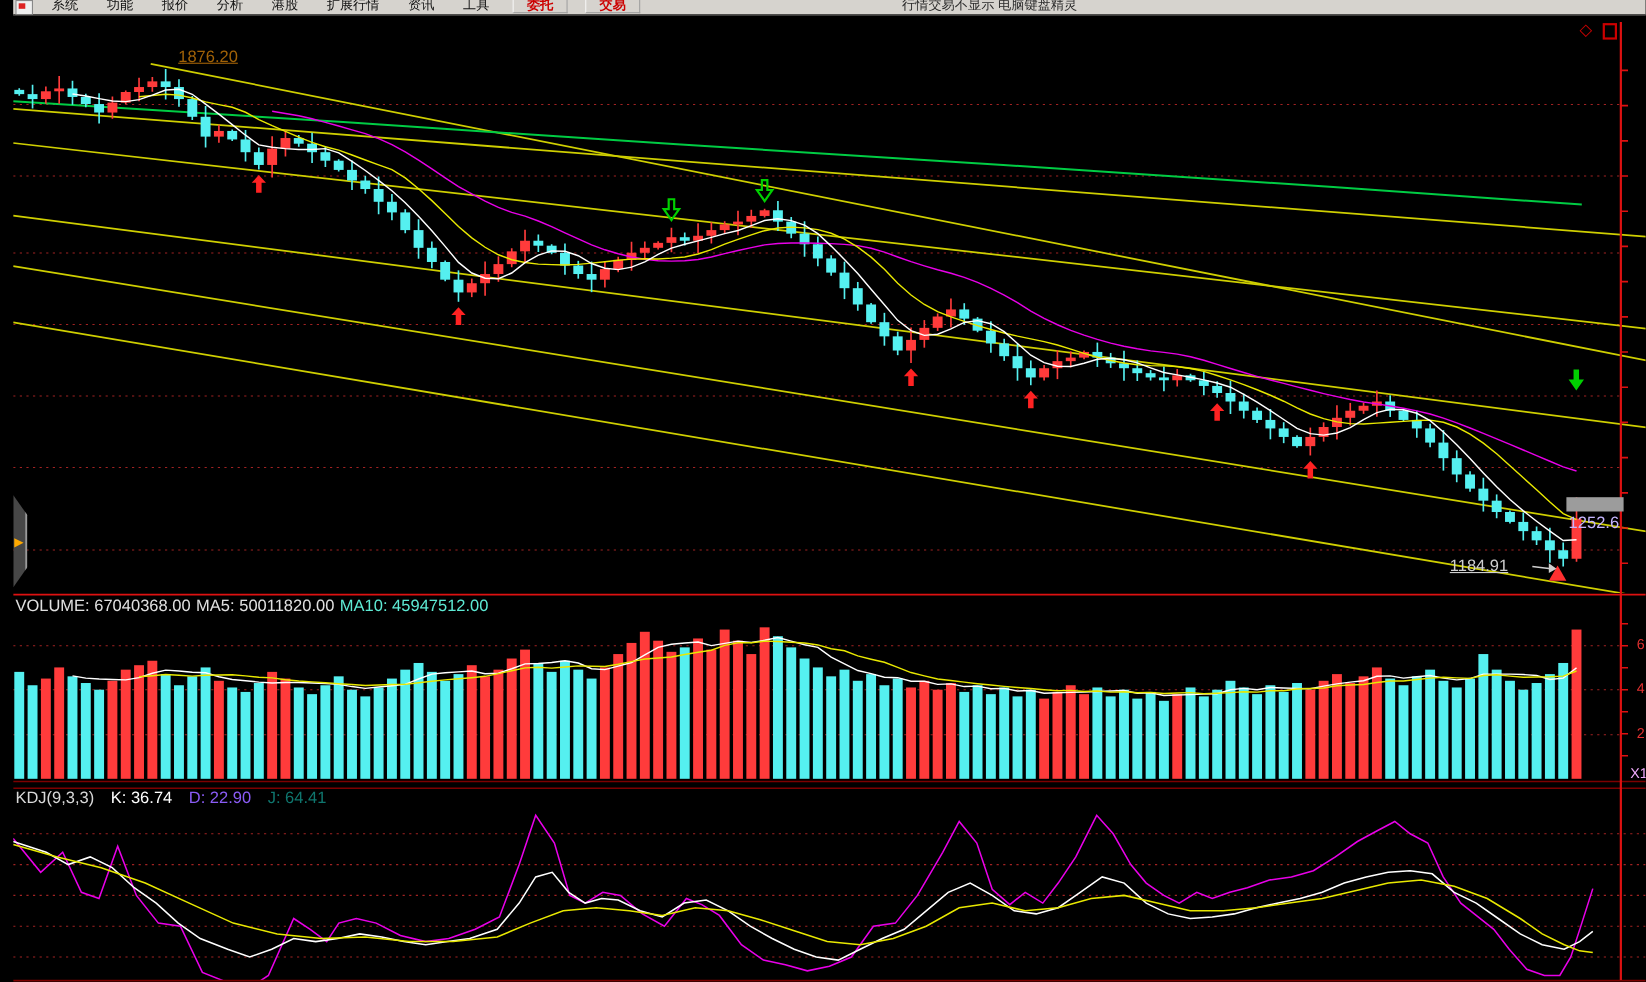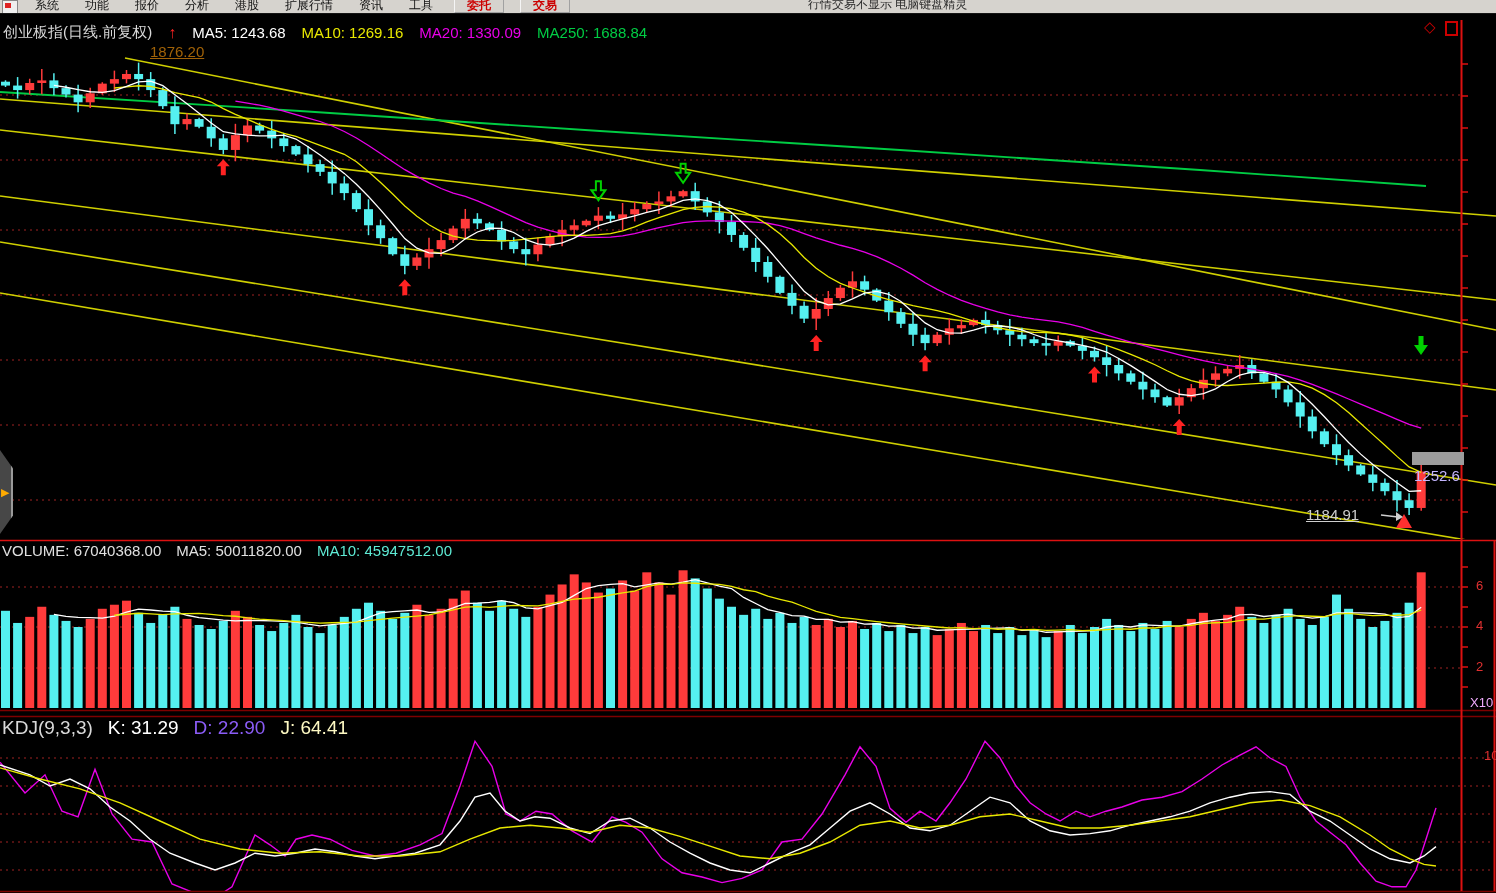--- a/index.html
+++ b/index.html
@@ -1,38 +1,38 @@
 <!DOCTYPE html>
 <html><head>
 <meta charset="utf-8">
 <style>
   html,body{margin:0;padding:0;background:#000;}
   body{width:1496px;height:893px;overflow:hidden;position:relative;
        font-family:"Liberation Sans","DejaVu Sans",sans-serif;}
-  #stage{position:absolute;left:0;top:0;width:1267px;height:893px;background:#000;}
+  #stage{position:absolute;left:12px;top:0;width:1267px;height:893px;background:#000;}
   svg#chart{position:absolute;left:0;top:0;z-index:1;}
   .ov{position:absolute;z-index:5;white-space:nowrap;}
   
   .menubar{position:absolute;left:0;top:0;width:1496px;height:13px;background:#d6d3ce;
            border-bottom:1px solid #151515;overflow:hidden;z-index:8;}
   .menurow{display:flex;align-items:center;margin-top:-6px;}
   .appicon{width:14px;height:12px;background:#efefef;border:1px solid #888;margin:6px 4px 0 2px;position:relative;}
   .appicon::after{content:"";position:absolute;left:2px;top:2px;width:6px;height:5px;background:#d22;}
   .mi{font-size:12px;color:#111;padding:0 13px;}
   .mi.trade{color:#c00;font-weight:bold;background:#d6d3ce;border:1px outset #f5f5f5;padding:0 12px;margin:0 8px;}
   .mright{font-size:12px;color:#2b2b2b;margin-left:230px;}
   
   #titlerow{left:3px;top:23px;font-size:15px;display:flex;gap:16px;align-items:center;}
   #titlerow .t{color:#d8d8d8;}
   #titlerow .arr{color:#f22;font-weight:bold;font-size:16px;}
   #peak{left:150px;top:43px;color:#a16207;font-size:15px;text-decoration:underline;}
   #low{left:1306px;top:506px;color:#cfcfcf;font-size:15px;text-decoration:underline;}
   #last{left:1414px;top:467px;color:#c4b5fd;font-size:15px;}
-  #volrow{left:2px;top:542px;font-size:15px;display:flex;gap:15px;}
-  #kdjrow{left:2px;top:717px;font-size:19px;display:flex;gap:15px;}
+  #volrow{left:2px;top:542px;font-size:15px;display:flex;gap:5px;}
+  #kdjrow{left:2px;top:717px;font-size:15px;display:flex;gap:15px;}
   #volmult{left:1470px;top:695px;color:#f0abfc;font-size:13px;width:26px;overflow:hidden;}
   #kdjaxis{left:1484px;top:748px;color:#e03030;font-size:13px;width:12px;overflow:hidden;}
   .axlbl{position:absolute;color:#e03030;font-size:13px;z-index:5;}
   #icoDiamond{left:1424px;top:18px;color:#c00;font-size:15px;}
   #icoSquare{left:1445px;top:21px;width:9px;height:11px;border:2px solid #c00;}
   #sideTab{left:0;top:450px;width:13px;height:84px;background:#474747;
            clip-path:polygon(0 0,100% 22%,100% 78%,0 100%);display:flex;align-items:center;
            box-shadow:inset -2px 0 0 #9a9a9a;}
   #sideTab .ta{color:#ffaa00;font-size:11px;margin-left:1px;}
 </style>
@@ -488,48 +488,38 @@
       <line x1="1461" y1="567" x2="1468" y2="567" stroke="#dd1111" stroke-width="1.5"></line>
       <line x1="1461" y1="587" x2="1468" y2="587" stroke="#dd1111" stroke-width="1.5"></line>
       <line x1="1461" y1="607" x2="1468" y2="607" stroke="#dd1111" stroke-width="1.5"></line>
       <line x1="1461" y1="627" x2="1468" y2="627" stroke="#dd1111" stroke-width="1.5"></line>
       <line x1="1461" y1="647" x2="1468" y2="647" stroke="#dd1111" stroke-width="1.5"></line>
       <line x1="1461" y1="667" x2="1468" y2="667" stroke="#dd1111" stroke-width="1.5"></line>
       <line x1="1461" y1="687" x2="1468" y2="687" stroke="#dd1111" stroke-width="1.5"></line>
       <rect x="1412" y="452" width="52" height="13" fill="#9c9c9c"></rect>
     </svg>
 
-  <div class="ov" id="titlerow">
-    <span class="t">创业板指(日线.前复权)</span>
-    <span class="arr">↑</span>
-    <span id="maLabels" style="display:flex;gap:16px;">
-        <span class="" style="color: rgb(255, 255, 255);">MA5: 1243.68</span>
-        <span class="" style="color: rgb(232, 232, 0);">MA10: 1269.16</span>
-        <span class="" style="color: rgb(232, 0, 232);">MA20: 1330.09</span>
-        <span class="" style="color: rgb(0, 204, 68);">MA250: 1688.84</span>
-      </span>
-  </div>
 
   <div class="ov" id="icoDiamond">◇</div>
   <div class="ov" id="icoSquare"></div>
 
   <div class="ov" id="peak">1876.20</div>
   <div class="ov" id="low">1184.91</div>
   <div class="ov" id="last">1252.6</div>
 
   <div class="ov" id="volrow">
       <span class="" style="color: rgb(224, 224, 224);">VOLUME: 67040368.00</span>
       <span class="" style="color: rgb(224, 224, 224);">MA5: 50011820.00</span>
       <span class="" style="color: #5eead4;">MA10: 45947512.00</span>
     </div>
   <div class="ov" id="kdjrow">
       <span class="" style="color: rgb(216, 216, 216);">KDJ(9,3,3)</span>
-      <span class="" style="color: rgb(255, 255, 255);">K: 31.29</span>
+      <span class="" style="color: rgb(255, 255, 255);">K: 36.74</span>
       <span class="" style="color: #8b5cf6;">D: 22.90</span>
-      <span class="" style="color: #fef9c3;">J: 64.41</span>
+      <span class="" style="color: #0f766e;">J: 64.41</span>
     </div>
 
   <div class="ov" id="volmult">X10</div>
   <div class="ov" id="kdjaxis">100</div>
 
   <div class="ov" id="sideTab">
     <span class="ta">▶</span>
   </div>
 <div class="axlbl" style="left: 1476px; top: 578px;">6</div>
     <div class="axlbl" style="left: 1476px; top: 618px;">4</div>

